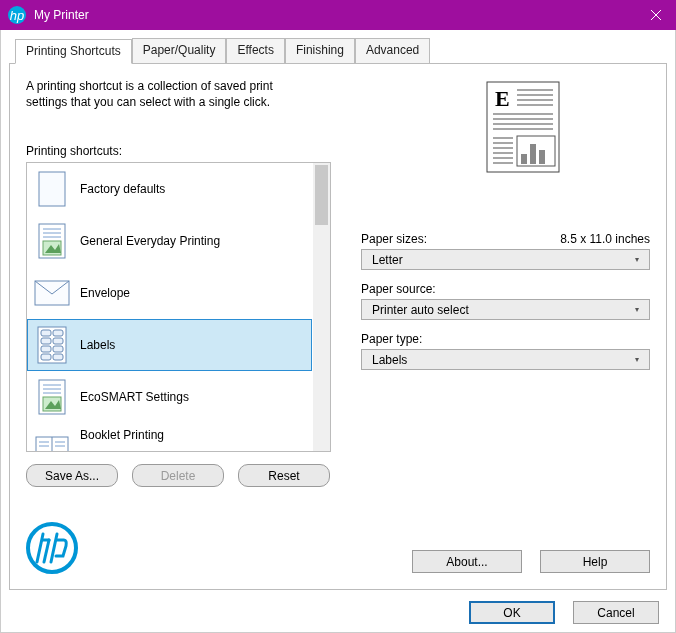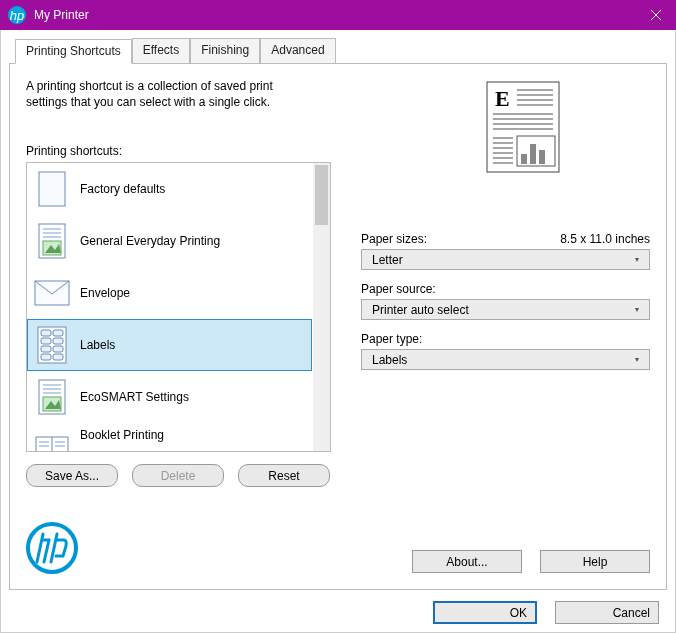--- a/index.html
+++ b/index.html
@@ -205,21 +205,21 @@
   gap: 18px;
 }
 
 .dialog-buttons {
   position: absolute;
   right: 16px;
   bottom: 8px;
   display: flex;
   gap: 18px;
 }
-.dialog-buttons .btn { width: 104px; text-align: right; }
+.dialog-buttons .btn { width: 86px; }
 </style>
 </head>
 <body>
 
 <div class="titlebar">
   <div class="hp-badge">
       <span>hp</span>
     </div>
   <div class="title">My Printer</div>
   <div class="spacer"></div>
@@ -227,20 +227,21 @@
     <svg width="10" height="10">
         <line x1="0" y1="0" x2="10" y2="10"></line>
         <line x1="10" y1="0" x2="0" y2="10"></line>
       </svg>
   </div>
 </div>
 
 <div class="client">
   <div class="tabstrip">
     <div class="tab active">Printing Shortcuts</div>
+    <div class="tab">Paper/Quality</div>
     <div class="tab">Effects</div>
     <div class="tab">Finishing</div>
     <div class="tab">Advanced</div>
   </div>
 
   <div class="tabpanel">
     <div class="columns">
       <div class="left-col">
         <div class="intro">A printing shortcut is a collection of saved print settings that you can select with a single click.</div>
         <div class="label-shortcuts">Printing shortcuts:</div>

